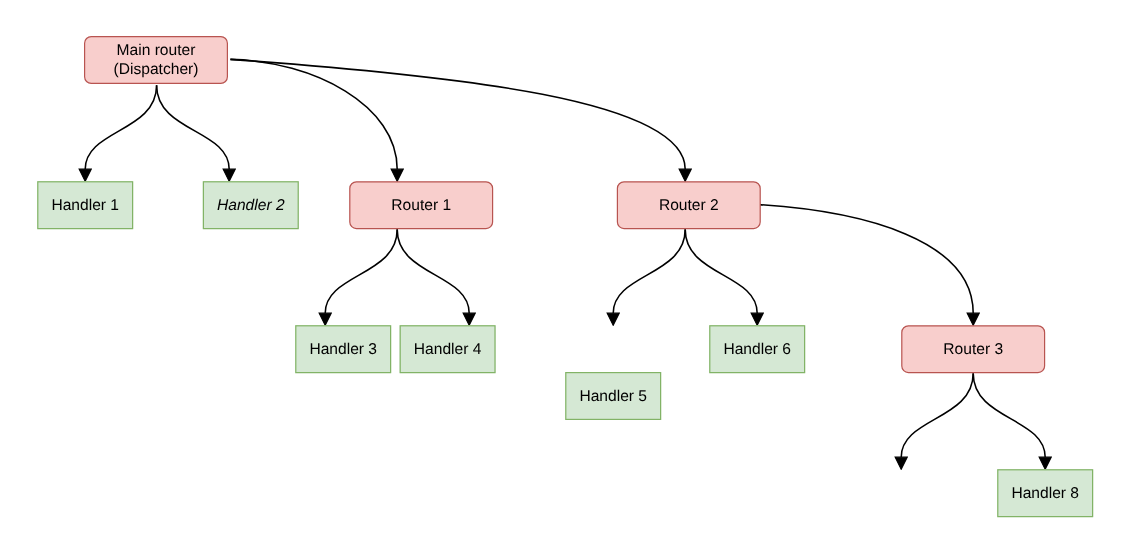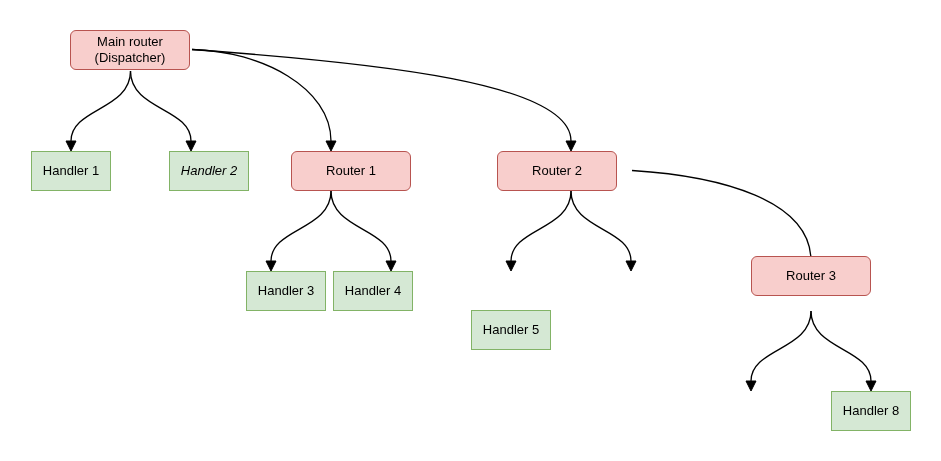--- a/index.html
+++ b/index.html
@@ -46,26 +46,26 @@
     width: 80px;
     height: 40px;
     background: var(--handler-fill, #d5e8d4);
     border: 1px solid var(--handler-border, #82b366);
   }
   
   .pos-main  { left: 70px;  top: 30px; width: 122px; }
   .pos-h1    { left: 31px;  top: 151px; }
   .pos-h2    { left: 169px; top: 151px; font-style: italic; }
   .pos-r1    { left: 271px; top: 151px; margin-left: 20px; }
-  .pos-r2    { left: 497px; top: 151px; }
+  .pos-r2    { left: 514px; top: 151px; }
   .pos-h3    { left: 246px; top: 271px; text-align: right; }
   .pos-h4    { left: 333px; top: 271px; }
   .pos-h5    { left: 471px; top: 271px; margin-top: 39px; }
   .pos-h6    { left: 591px; top: 271px; }
-  .pos-r3    { left: 751px; top: 256px; }
+  .pos-r3    { left: 751px; top: 271px; }
   .pos-h7    { left: 711px; top: 391px; }
   .pos-h8    { left: 831px; top: 391px; }
   .edge-path {
     fill: none;
     stroke: var(--edge-color, #000000);
     stroke-width: 1.3;
   }
 </style>
 </head>
 <body>
@@ -101,19 +101,20 @@
   <div class="node router pos-r1">Router 1</div>
 
   <div class="node router pos-r2">Router 2</div>
 
   <div class="node handler pos-h3">Handler 3</div>
 
   <div class="node handler pos-h4">Handler 4</div>
 
   <div class="node handler pos-h5">Handler 5</div>
 
+  <div class="node handler pos-h6">Handler 6</div>
 
   <div class="node router pos-r3">Router 3</div>
 
 
   <div class="node handler pos-h8">Handler 8</div>
 
 </div>
 
 </body></html>

